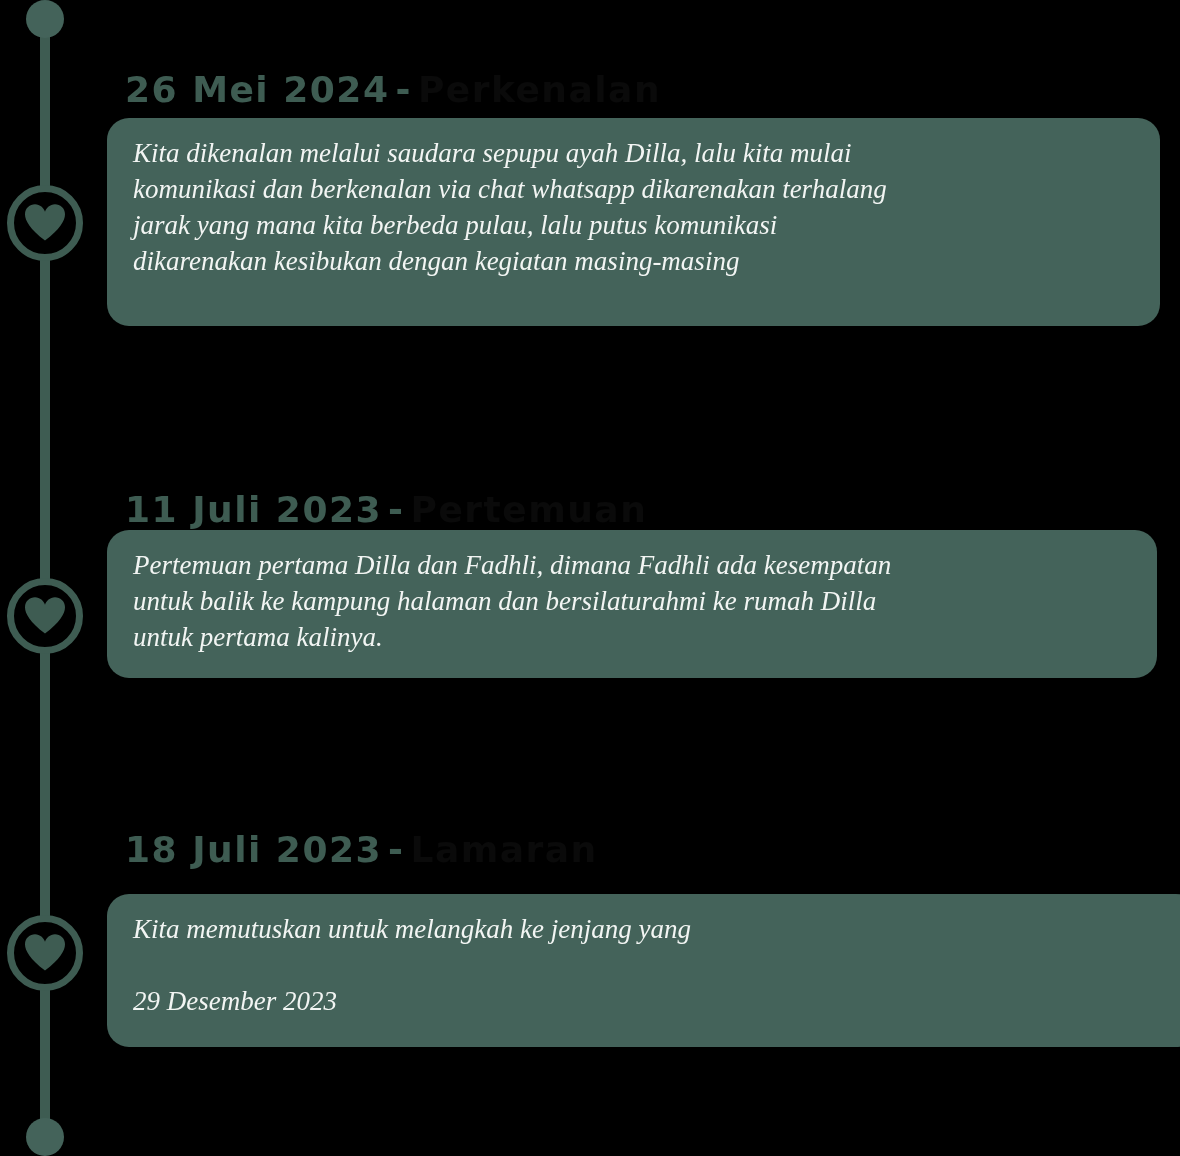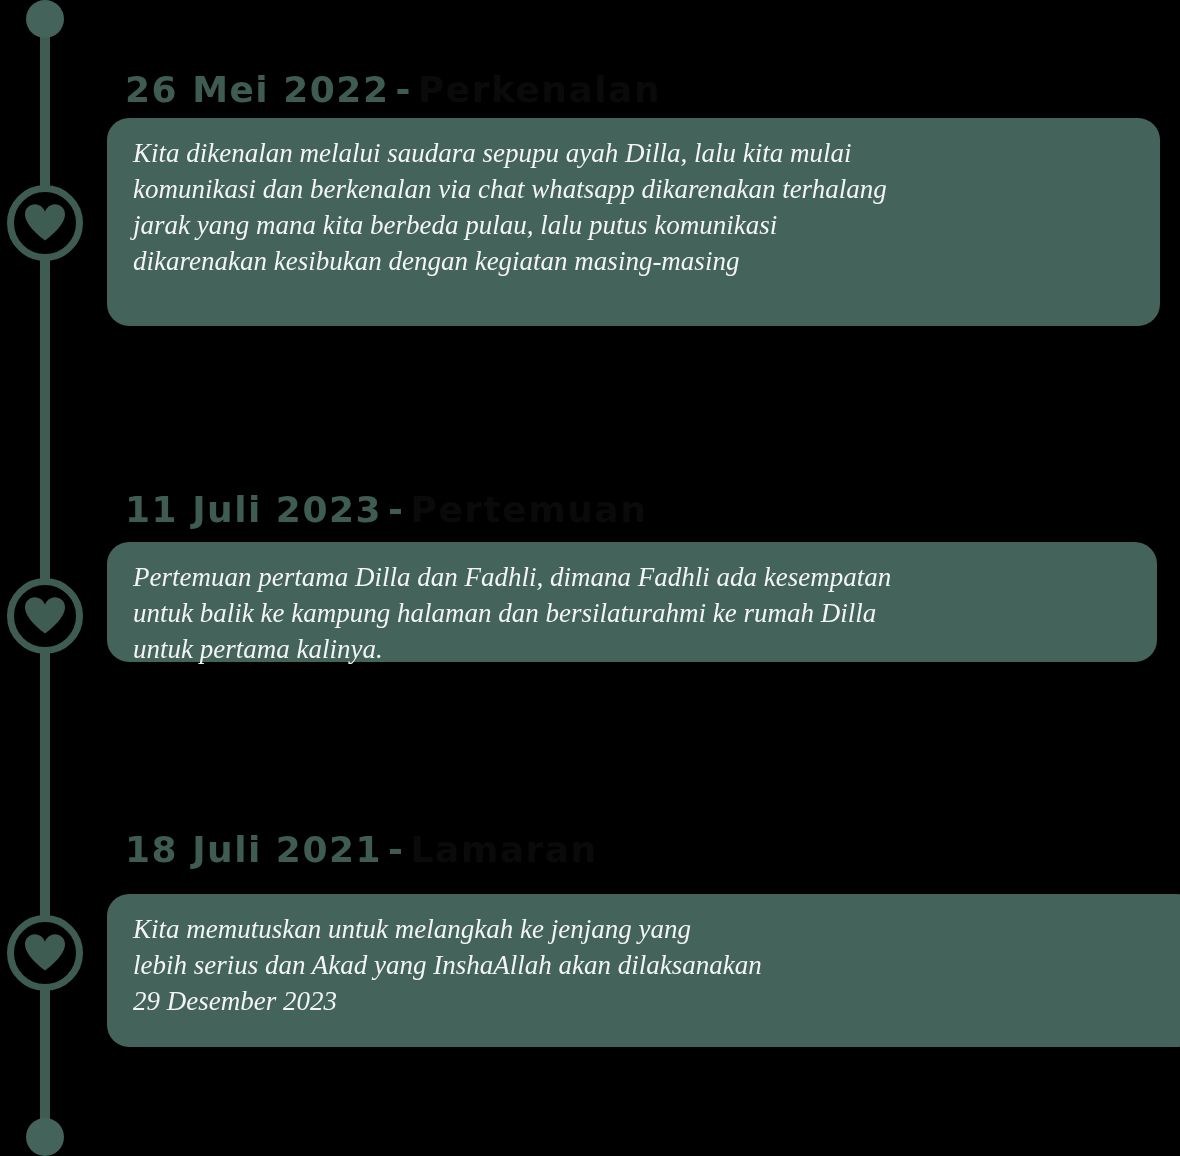--- a/index.html
+++ b/index.html
@@ -107,21 +107,21 @@
   .card-text-strong {
     font-weight: 400;
   }
 
   
   #entry-1 { left: 107px; top: 72px; }
   #entry-1 .card { width: 1053px; height: 208px; margin-top: 10px; }
 
   
   #entry-2 { left: 107px; top: 492px; }
-  #entry-2 .card { width: 1050px; height: 120px; margin-top: 14px; }
+  #entry-2 .card { width: 1050px; height: 148px; margin-top: 2px; }
 
   
   #entry-3 { left: 107px; top: 832px; }
   #entry-3 .card { width: 1091px; height: 153px; margin-top: 26px; }
 
   
   #node-1 { top: 185px; }
   #node-2 { top: 578px; }
   #node-3 { top: 915px; }
 </style>
@@ -153,21 +153,21 @@
     <span class="heart-icon">
       <svg viewBox="0 0 32 30" xmlns="http://www.w3.org/2000/svg" aria-hidden="true">
         <path d="M16 29 C 4 20, 0 13, 0 8 C 0 3, 4 0, 8 0 C 12 0, 15 3, 16 6 C 17 3, 20 0, 24 0 C 28 0, 32 3, 32 8 C 32 13, 28 20, 16 29 Z" fill="currentColor"></path>
       </svg>
     </span>
   </div>
 </div>
 
 <div class="entry" id="entry-1">
   <div class="entry-heading">
-    <span class="heading-date">26 Mei 2022</span><span class="heading-dash">-</span><span class="heading-title">Perkenalan</span>
+    <span class="heading-date">26 Mei 2024</span><span class="heading-dash">-</span><span class="heading-title">Perkenalan</span>
   </div>
   <div class="card">
     <p class="card-text">Kita dikenalan melalui saudara sepupu ayah Dilla, lalu kita mulai
 komunikasi dan berkenalan via chat whatsapp dikarenakan terhalang
 jarak yang mana kita berbeda pulau, lalu putus komunikasi
 dikarenakan kesibukan dengan kegiatan masing-masing</p>
   </div>
 </div>
 
 <div class="entry" id="entry-2">
@@ -176,18 +176,18 @@
   </div>
   <div class="card">
     <p class="card-text">Pertemuan pertama Dilla dan Fadhli, dimana Fadhli ada kesempatan
 untuk balik ke kampung halaman dan bersilaturahmi ke rumah Dilla
 untuk pertama kalinya.</p>
   </div>
 </div>
 
 <div class="entry" id="entry-3">
   <div class="entry-heading">
-    <span class="heading-date">18 Juli 2021</span><span class="heading-dash">-</span><span class="heading-title">Lamaran</span>
+    <span class="heading-date">18 Juli 2023</span><span class="heading-dash">-</span><span class="heading-title">Lamaran</span>
   </div>
   <div class="card">
-    <p class="card-text"><span>Kita memutuskan untuk melangkah ke jenjang yang</span><br><span>lebih serius dan Akad yang InshaAllah akan dilaksanakan</span><br><span class="card-text-strong">29 Desember 2023</span></p>
+    <p class="card-text"><span>Kita memutuskan untuk melangkah ke jenjang yang</span><br><br><span class="card-text-strong">29 Desember 2023</span></p>
   </div>
 </div>
 
 </body></html>

